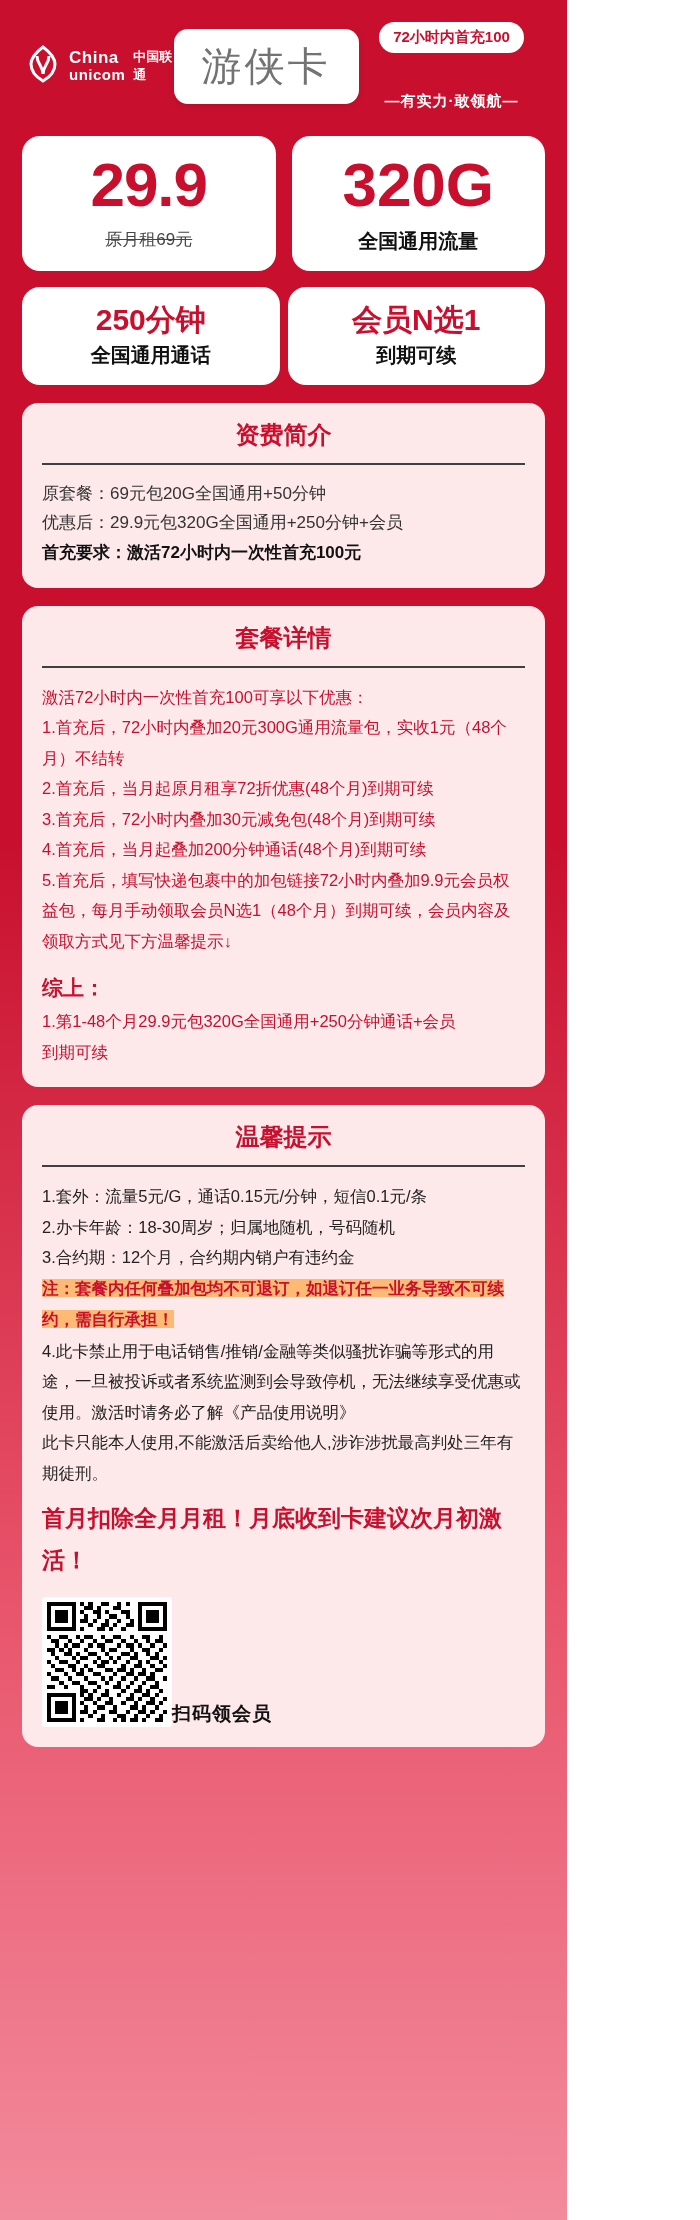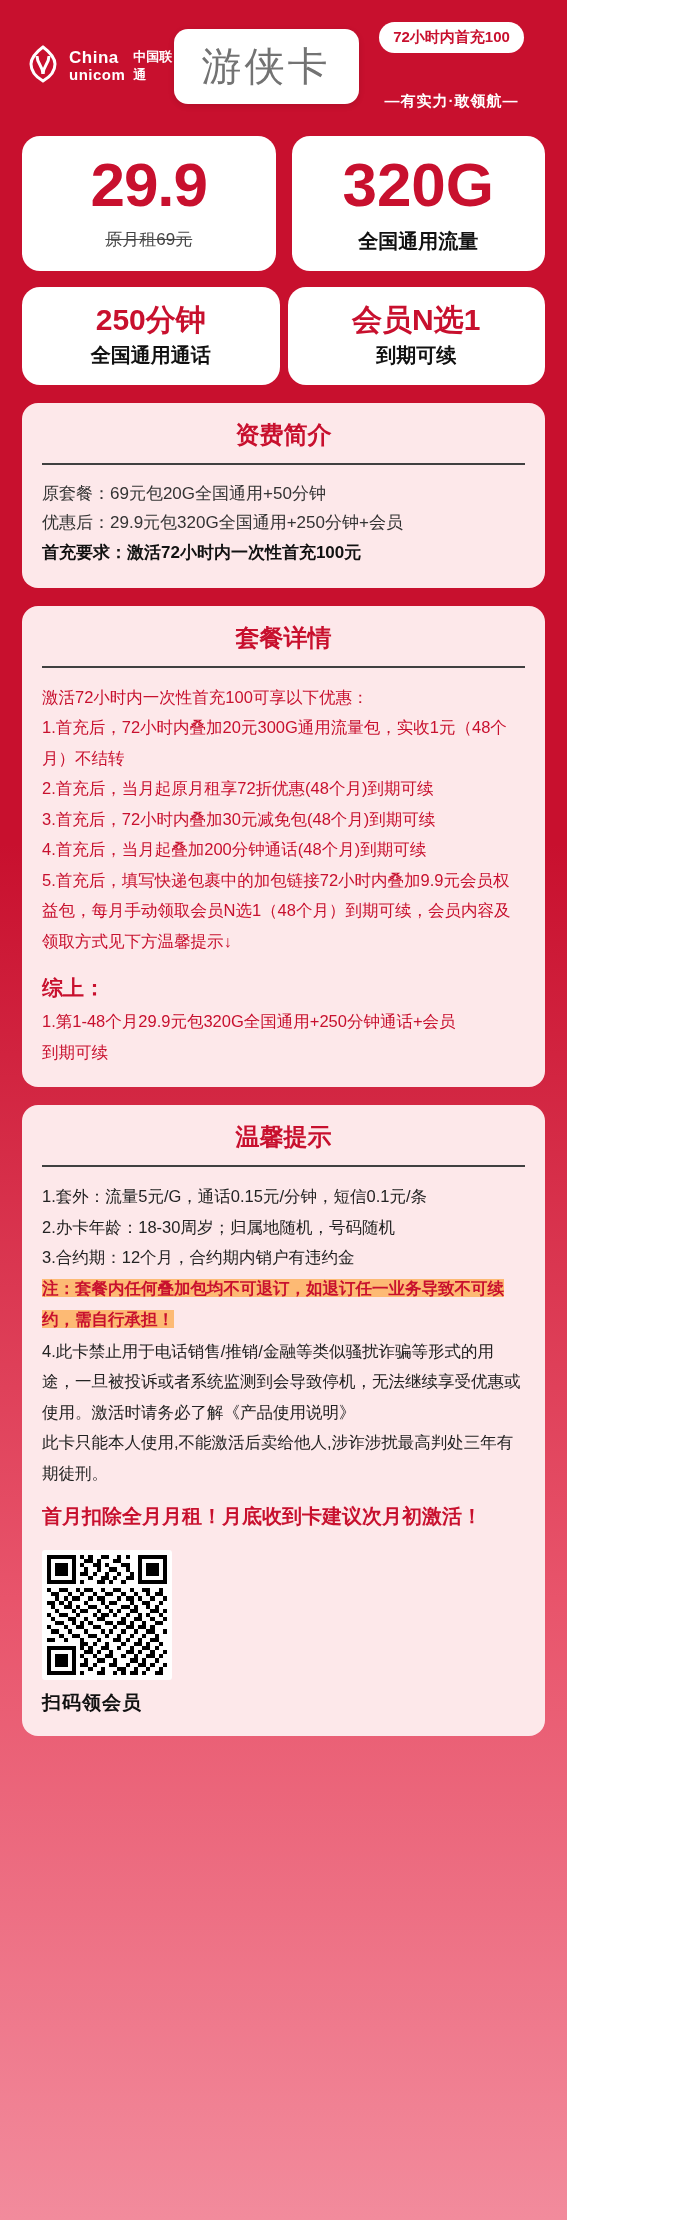--- a/index.html
+++ b/index.html
@@ -197,30 +197,31 @@
     color: #c8102e;
     font-weight: bold;
     background: #fdba74;
     display: inline;
     font-size: 16.5px;
     line-height: 1.9;
   }
   .tip-red {
     color: #c8102e;
     font-weight: bold;
-    font-size: 20px;
+    font-size: 23px;
     line-height: 1.8;
     margin-top: 10px;
   }
 
   
   .qr-wrap {
     margin-top: 16px;
     display: flex;
-    flex-direction: column;
+    flex-direction: row;
+    align-items: flex-end;
     padding-right: 6px;
   }
   .qr {
     width: 130px;
     height: 130px;
     background: #ffffff;
     padding: 5px;
     border-radius: 3px;
   }
   .qr svg { display: block; }

